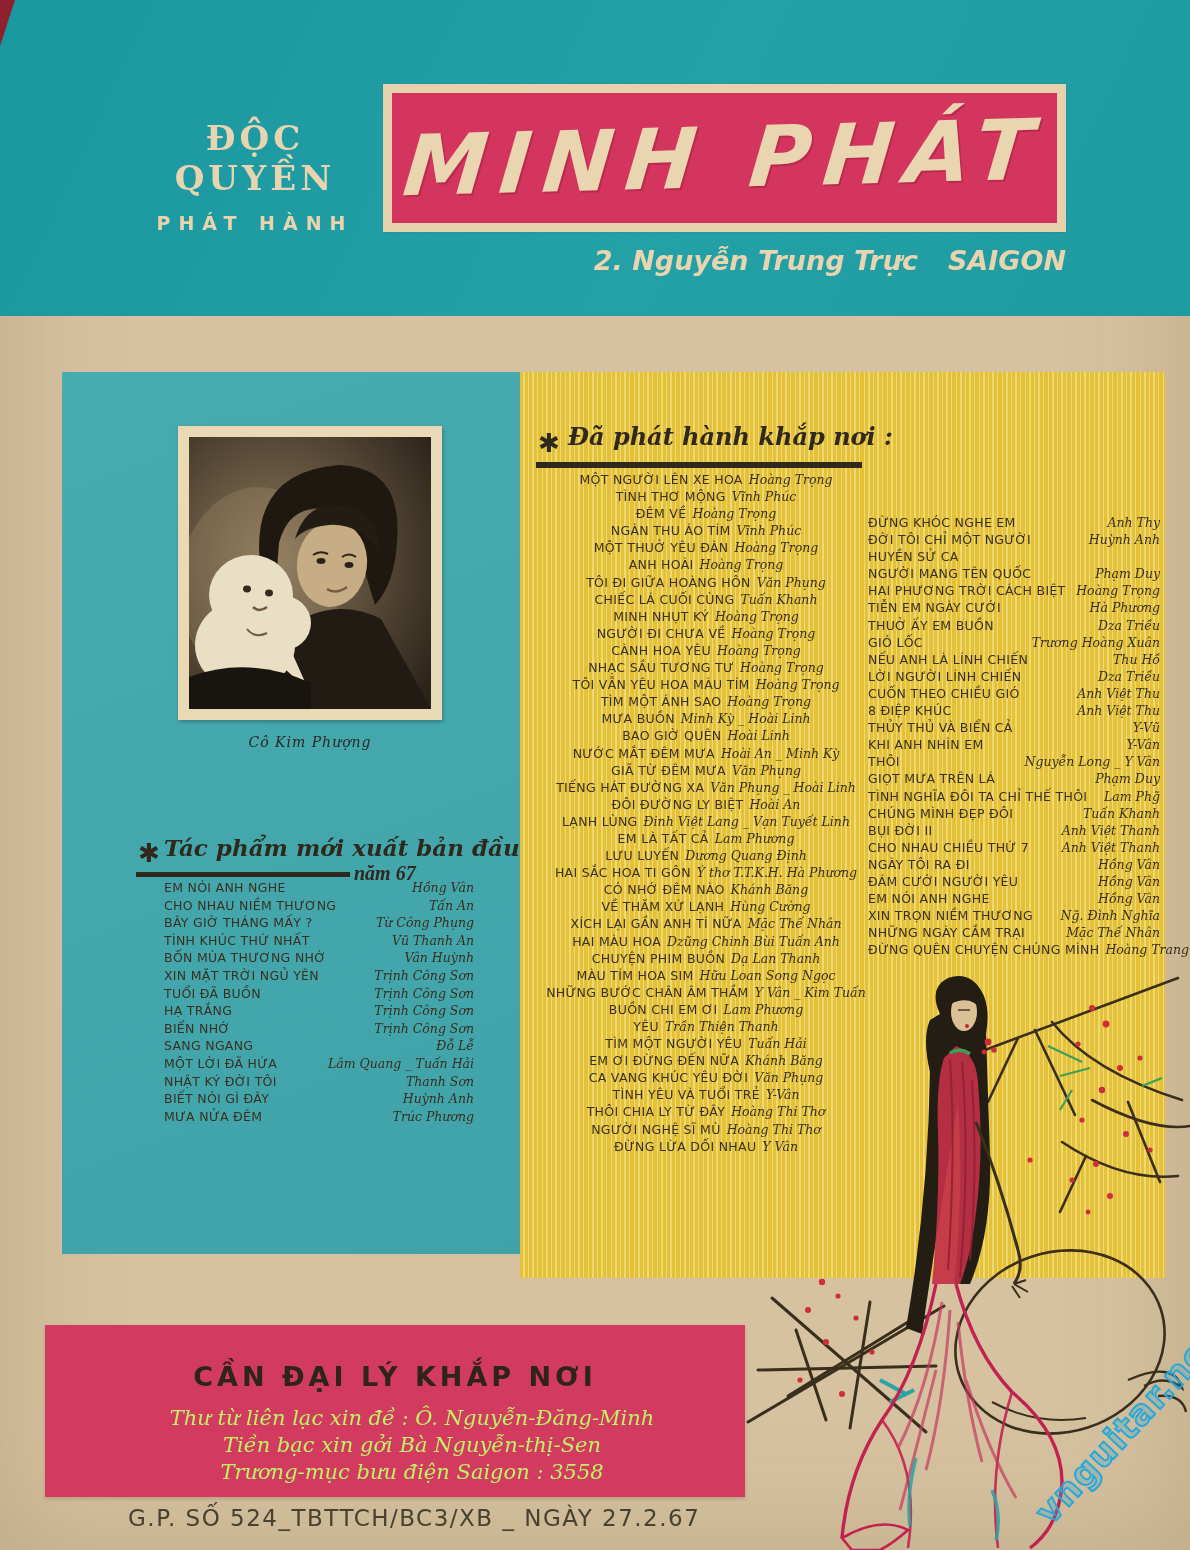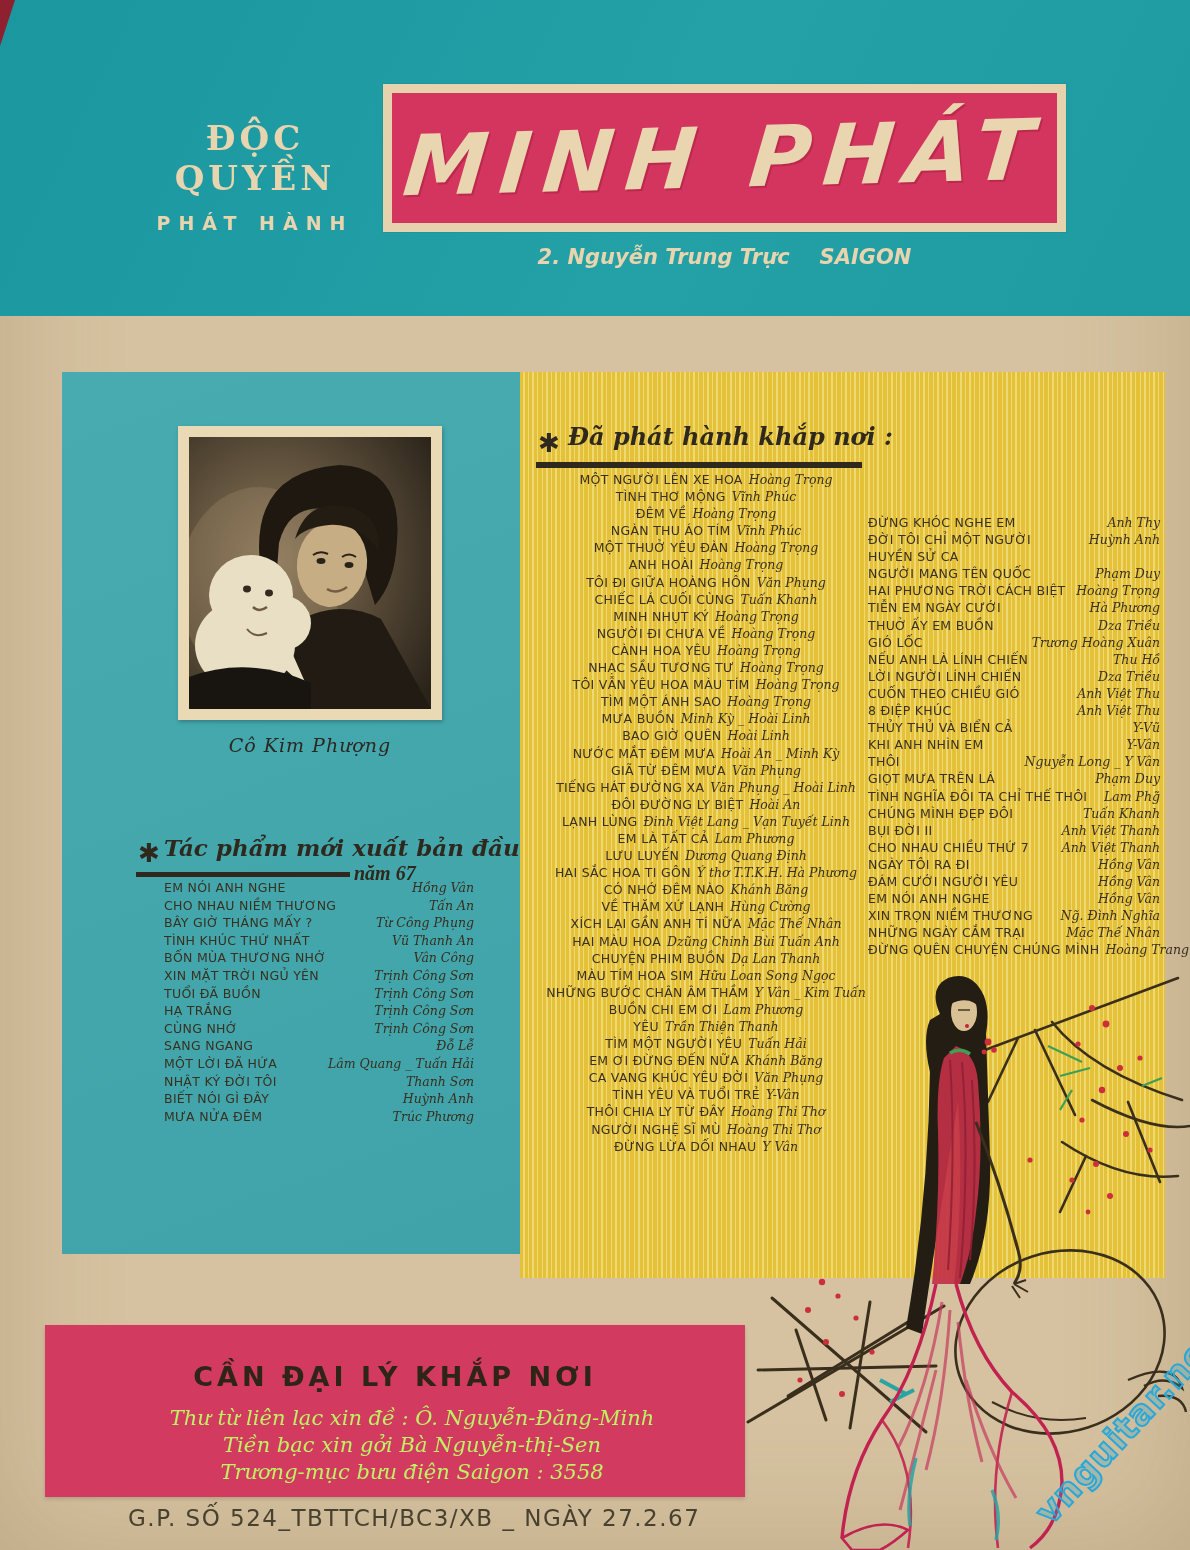--- a/index.html
+++ b/index.html
@@ -18,31 +18,31 @@
   .exclusive{position:absolute;left:140px;top:118px;width:230px;text-align:center;color:#e8d4ae;}
   .exclusive .l1{font-family:"DejaVu Serif",serif;font-weight:bold;font-size:34px;letter-spacing:4px;}
   .exclusive .l2{font-weight:bold;font-size:19px;letter-spacing:8px;margin-top:14px;}
   .logo-frame{position:absolute;left:383px;top:84px;width:683px;height:148px;background:#e6d2ac;
     box-shadow:0 0 0 1px rgba(0,0,0,.04);}
   .logo-box{position:absolute;left:9px;top:9px;right:9px;bottom:9px;background:#d4355f;
     display:flex;align-items:center;justify-content:center;}
   .logo-text{font-family:"DejaVu Sans",sans-serif;font-weight:bold;font-style:italic;
     font-size:84px;letter-spacing:12px;color:#e9d5af;transform:skewX(-7deg) rotate(-1.5deg);
     white-space:nowrap;text-shadow:2px 2px 0 rgba(140,20,50,.35);}
-  .address-line{position:absolute;left:383px;top:245px;width:683px;text-align:center;
-    color:#e8d4ae;font-weight:bold;font-style:italic;font-size:21px;white-space:nowrap;}
+  .address-line{position:absolute;left:383px;top:245px;width:683px;text-align:right;
+    color:#e8d4ae;font-weight:bold;font-style:italic;font-size:27px;white-space:nowrap;}
   .address-line .city{margin-left:30px;font-style:italic;}
   
   .panel-left{position:absolute;left:62px;top:372px;width:458px;height:882px;background:#43a8ad;
     background:linear-gradient(160deg,#47abb0 0%,#3fa3a9 100%);}
   .photo-frame{position:absolute;left:116px;top:54px;width:264px;height:294px;background:#ead9b5;
     box-shadow:1px 2px 4px rgba(0,0,0,.25);}
   .photo-frame svg{position:absolute;left:11px;top:11px;}
   .photo-caption{position:absolute;left:96px;top:362px;width:304px;text-align:center;
-    font-family:"DejaVu Serif",serif;font-style:italic;font-size:19px;color:#2c2720;letter-spacing:1px;}
+    font-family:"DejaVu Serif",serif;font-style:italic;font-size:14px;color:#2c2720;letter-spacing:1px;}
   .nr-star{position:absolute;left:76px;top:466px;font-size:26px;color:#2f281c;}
   .nr-head1{position:absolute;left:102px;top:462px;font-family:"DejaVu Serif",serif;
     font-style:italic;font-weight:bold;font-size:23px;color:#2f281c;white-space:nowrap;}
   .nr-underline{position:absolute;left:74px;top:500px;width:214px;height:5px;background:#2f281c;}
   .nr-head2{position:absolute;left:292px;top:490px;font-family:Liberation Serif, serif;
     font-style:italic;font-weight:bold;font-size:20px;color:#2f281c;}
   .nr-rows{position:absolute;left:102px;top:508px;width:310px;display:flex;flex-direction:column;}
   
   .panel-yellow{position:absolute;left:520px;top:372px;width:645px;height:906px;
     background:repeating-linear-gradient(90deg,#e4c139 0 3.2px,#efd972 3.2px 4.6px);}
@@ -157,40 +157,40 @@
           <span class="song-author">Từ Công Phụng</span>
         </div>
 
         <div class="song-row">
           <span class="song-title">TÌNH KHÚC THỨ NHẤT</span>
           <span class="song-author">Vũ Thanh An</span>
         </div>
 
         <div class="song-row">
           <span class="song-title">BỐN MÙA THƯƠNG NHỚ</span>
-          <span class="song-author">Vân Công</span>
+          <span class="song-author">Vân Huỳnh</span>
         </div>
 
         <div class="song-row">
           <span class="song-title">XIN MẶT TRỜI NGỦ YÊN</span>
           <span class="song-author">Trịnh Công Sơn</span>
         </div>
 
         <div class="song-row">
           <span class="song-title">TUỔI ĐÃ BUỒN</span>
           <span class="song-author">Trịnh Công Sơn</span>
         </div>
 
         <div class="song-row">
           <span class="song-title">HẠ TRẮNG</span>
           <span class="song-author">Trịnh Công Sơn</span>
         </div>
 
         <div class="song-row">
-          <span class="song-title">CÙNG NHỚ</span>
+          <span class="song-title">BIỂN NHỚ</span>
           <span class="song-author">Trịnh Công Sơn</span>
         </div>
 
         <div class="song-row">
           <span class="song-title">SANG NGANG</span>
           <span class="song-author">Đỗ Lễ</span>
         </div>
 
         <div class="song-row">
           <span class="song-title">MỘT LỜI ĐÃ HỨA</span>

